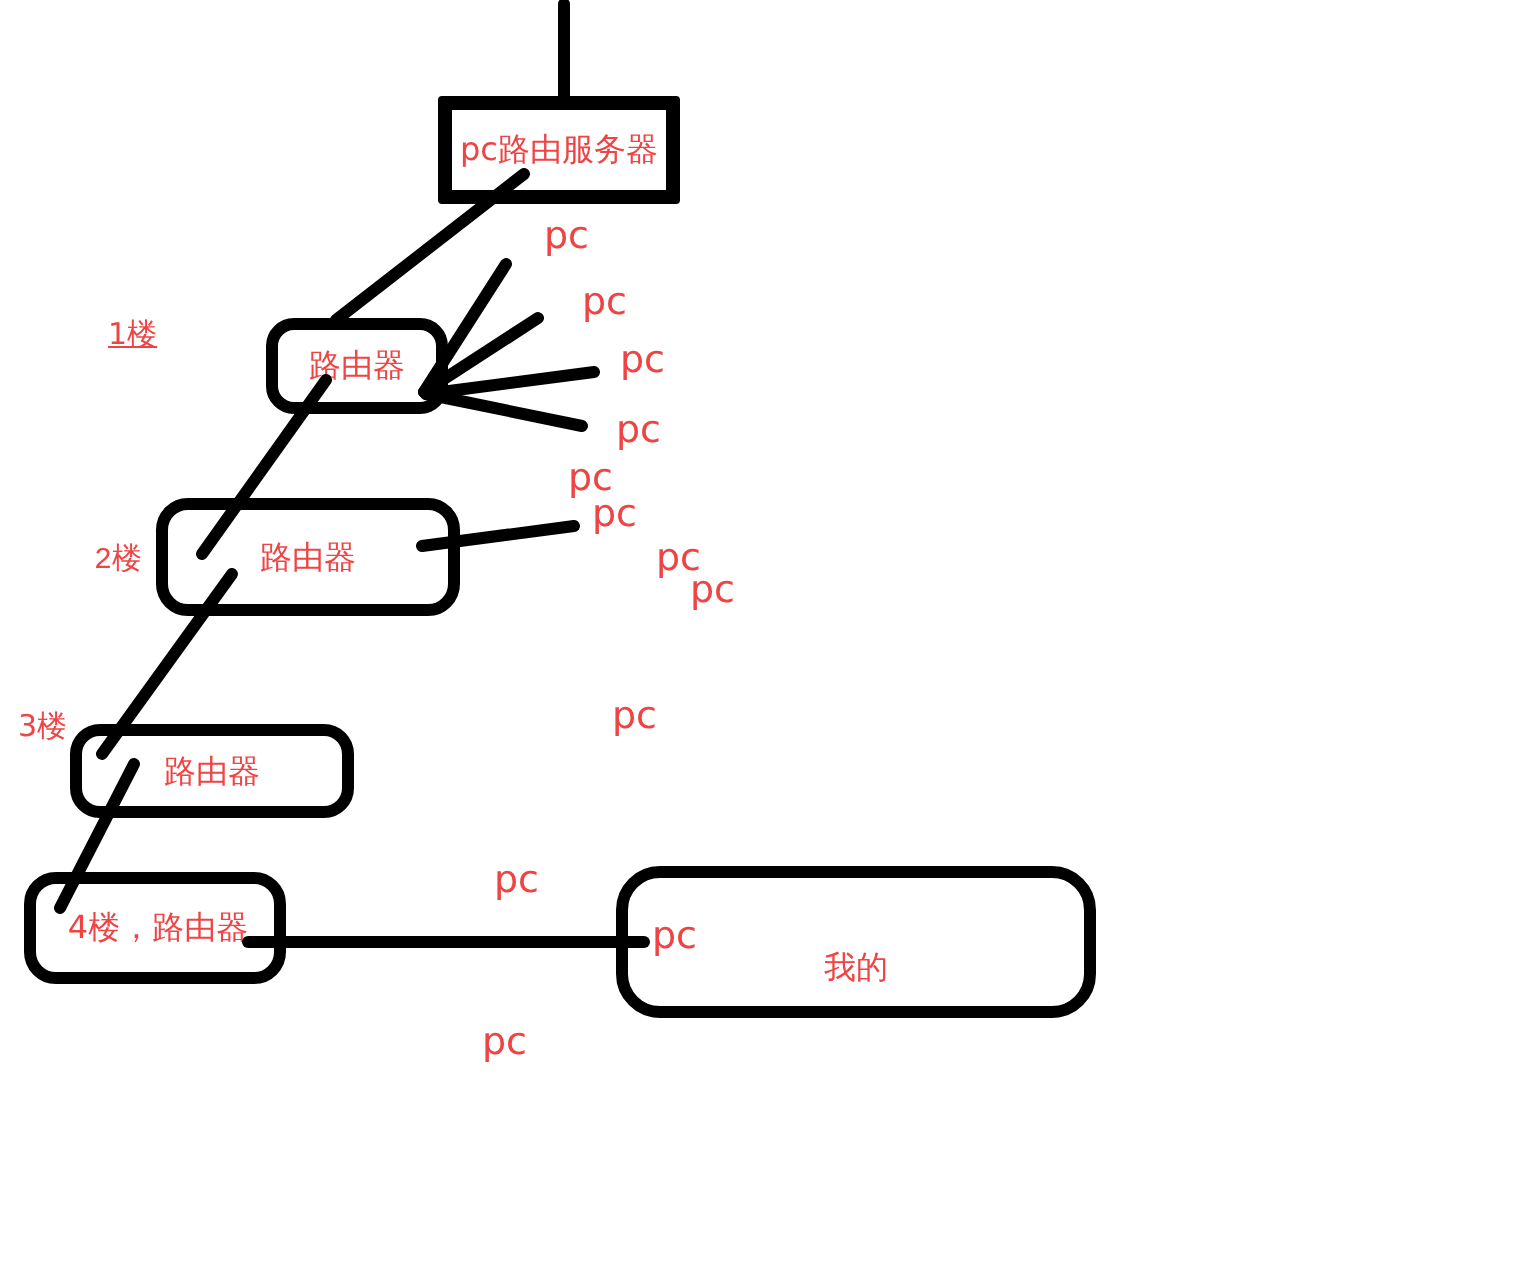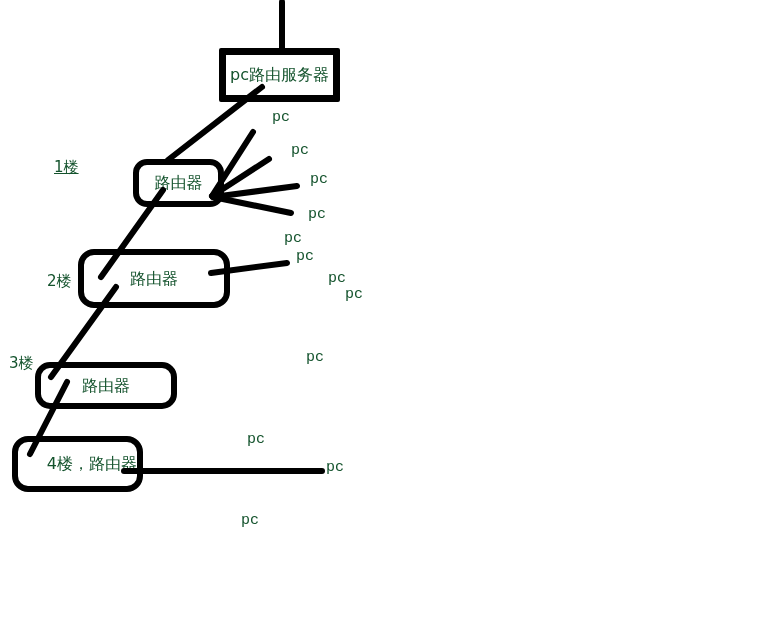--- a/index.html
+++ b/index.html
@@ -7,21 +7,21 @@
     padding: 0;
     background: #ffffff;
   }
   #canvas {
     position: relative;
     width: 768px;
     height: 640px;
     background: #ffffff;
     overflow: hidden;
     font-family: "DejaVu Sans", "Liberation Sans", sans-serif;
-    color: #14532d;
+    color: #ef4444;
   }
   #wires {
     position: absolute;
     left: 0;
     top: 0;
     width: 768px;
     height: 640px;
     pointer-events: none;
     z-index: 2;
   }
@@ -36,37 +36,36 @@
     font-size: 16px;
     line-height: 18px;
     white-space: nowrap;
     z-index: 1;
   }
   .box.server   { left: 219px; top: 48px;  width: 121px; height: 54px; border-width: 7px; border-radius: 2px; }
   .box.router1  { left: 133px; top: 159px; width: 91px;  height: 48px; border-radius: 14px; }
   .box.router2  { left: 78px;  top: 249px; width: 152px; height: 59px; border-radius: 16px; }
   .box.router3  { left: 35px;  top: 362px; width: 142px; height: 47px; border-radius: 15px; }
   .box.router4  { left: 12px;  top: 436px; width: 131px; height: 56px; border-radius: 16px;
-                  justify-content: flex-end; padding-left: 3px; }
+                  justify-content: center; padding-left: 3px; }
   .box.mybox    { left: 308px; top: 433px; width: 240px; height: 76px; border-radius: 22px;
                   padding-top: 26px; }
   .floor-label {
     position: absolute;
     font-size: 15px;
     line-height: 16px;
     white-space: nowrap;
     z-index: 3;
   }
   .pc-label {
     position: absolute;
-    font-size: 15px;
+    font-size: 19px;
     line-height: 14px;
     white-space: nowrap;
     z-index: 3;
-    font-family: Liberation Mono, monospace;
   }
 </style>
 </head>
 <body>
 
 <div id="canvas">
 
   <div class="box server">
     <span>pc路由服务器</span>
   </div>
@@ -80,39 +79,42 @@
   </div>
 
   <div class="box router3">
     <span>路由器</span>
   </div>
 
   <div class="box router4">
     <span>4楼，路由器</span>
   </div>
 
+  <div class="box mybox">
+    <span>我的</span>
+  </div>
 
   <svg id="wires" viewBox="0 0 768 640" xmlns="http://www.w3.org/2000/svg">
     <g stroke="#000000" stroke-width="6" stroke-linecap="round" fill="none">
       <line x1="282" y1="2" x2="282" y2="52"></line>
       <line x1="262" y1="87" x2="168" y2="160"></line>
       <line x1="163" y1="190" x2="101" y2="277"></line>
       <line x1="116" y1="287" x2="51" y2="377"></line>
       <line x1="67" y1="382" x2="30" y2="454"></line>
       <line x1="212" y1="196" x2="253" y2="132"></line>
       <line x1="212" y1="196" x2="269" y2="159"></line>
       <line x1="213" y1="197" x2="297" y2="186"></line>
       <line x1="213" y1="197" x2="291" y2="213"></line>
       <line x1="211" y1="273" x2="287" y2="263"></line>
       <line x1="124" y1="471" x2="322" y2="471"></line>
     </g>
   </svg>
 
   <span class="floor-label" style="left:54px; top:159px;text-decoration:underline;">1楼</span>
-  <span class="floor-label" style="left:47px; top:273px;">2楼</span>
+  <span class="floor-label" style="left:47px; top:273px;font-family:Liberation Mono, monospace;">2楼</span>
   <span class="floor-label" style="left:9px;  top:355px;">3楼</span>
 
   <span class="pc-label" style="left:272px; top:111px;">pc</span>
   <span class="pc-label" style="left:291px; top:144px;">pc</span>
   <span class="pc-label" style="left:310px; top:173px;">pc</span>
   <span class="pc-label" style="left:308px; top:208px;">pc</span>
   <span class="pc-label" style="left:284px; top:232px;">pc</span>
   <span class="pc-label" style="left:296px; top:250px;">pc</span>
   <span class="pc-label" style="left:328px; top:272px;">pc</span>
   <span class="pc-label" style="left:345px; top:288px;">pc</span>

